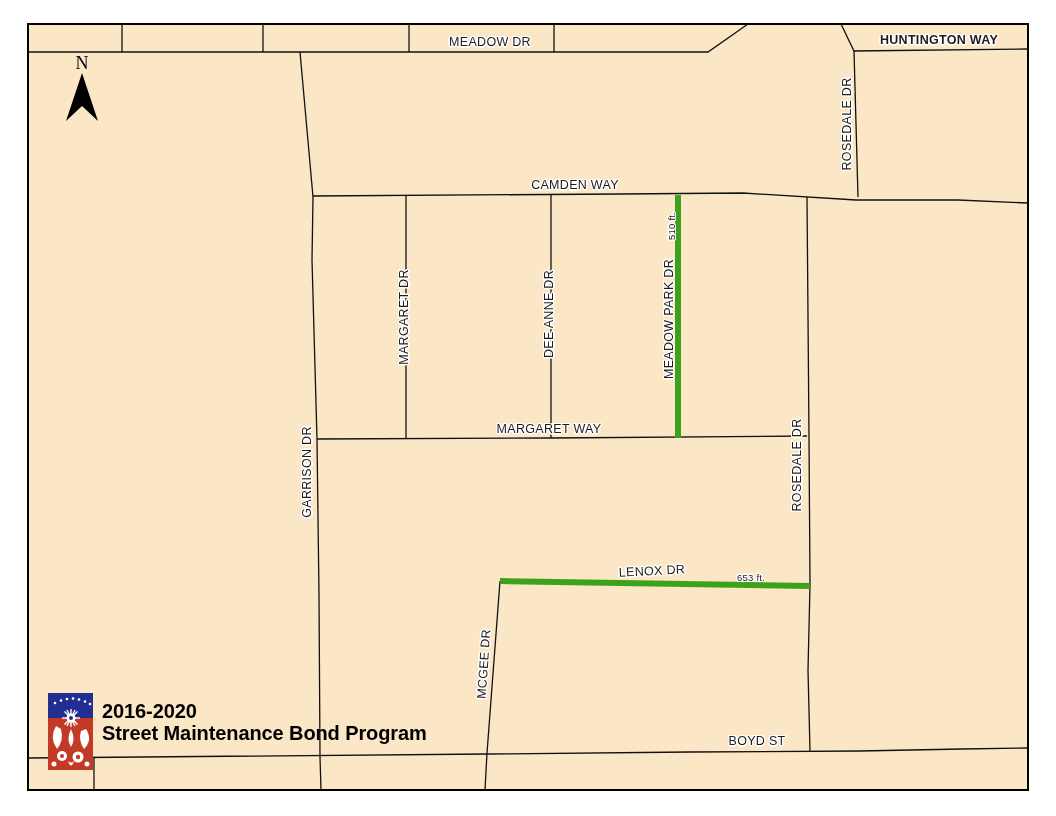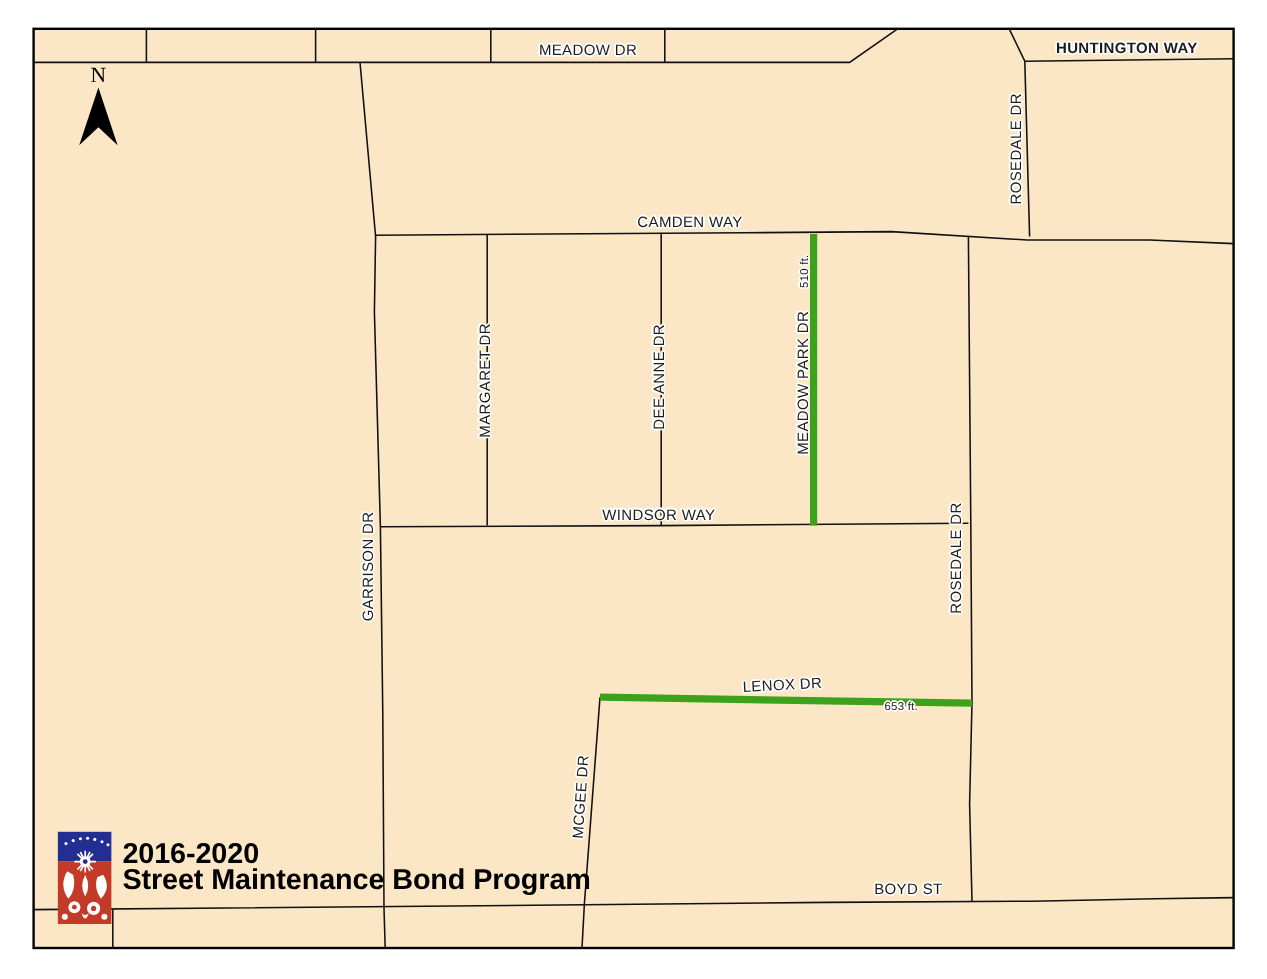--- a/index.html
+++ b/index.html
@@ -11,21 +11,21 @@
         transform:translate(-50%,-50%);
         text-shadow:-1px -1px 0 #fff,1px -1px 0 #fff,-1px 1px 0 #fff,1px 1px 0 #fff,
                     0 -1.5px 0 #fff,0 1.5px 0 #fff,-1.5px 0 0 #fff,1.5px 0 0 #fff;}
   .v{transform:translate(-50%,-50%) rotate(-90deg);}
   .tilt3{transform:translate(-50%,-50%) rotate(-3deg);}
   .tilt86{transform:translate(-50%,-50%) rotate(-86deg);}
   .dist{font-size:9.5px;letter-spacing:.2px;}
   .dist.v{transform:translate(-50%,-50%) rotate(-90deg);}
   .north-n{position:absolute;font-family:"Liberation Serif", serif;font-size:18px;color:#000;
            transform:translate(-50%,-50%);}
-  .title-block{position:absolute;left:102px;top:701px;font-weight:bold;font-size:24px;
+  .title-block{position:absolute;left:102px;top:701px;font-weight:bold;font-size:20px;
                line-height:21.6px;color:#000;letter-spacing:-0.1px;}
   .logo{position:absolute;left:48px;top:693px;}
 </style>
 </head>
 <body>
 
 <div class="canvas">
 
   <svg class="map-svg" width="1056" height="816" viewBox="0 0 1056 816">
 
@@ -61,25 +61,25 @@
   <div class="north-n" style="left:82px;top:63px;">N</div>
 
   <div class="slbl" style="left:490px;top:42px;">MEADOW DR</div>
   <div class="slbl" style="left:939px;top:40px;font-weight:bold;">HUNTINGTON WAY</div>
   <div class="slbl v" style="left:847px;top:124px;">ROSEDALE DR</div>
   <div class="slbl" style="left:557px;top:185px;padding-left:36px;">CAMDEN WAY</div>
   <div class="slbl v" style="left:404px;top:317px;">MARGARET DR</div>
   <div class="slbl v" style="left:549px;top:314px;">DEE ANNE DR</div>
   <div class="slbl v" style="left:669px;top:319px;">MEADOW PARK DR</div>
   <div class="slbl dist v" style="left:671px;top:226px;">510 ft.</div>
-  <div class="slbl" style="left:549px;top:429px;">WINDSOR WAY</div>
+  <div class="slbl" style="left:549px;top:429px;">MARGARET WAY</div>
   <div class="slbl v" style="left:307px;top:472px;">GARRISON DR</div>
   <div class="slbl v" style="left:797px;top:465px;">ROSEDALE DR</div>
   <div class="slbl tilt3" style="left:652px;top:571px;">LENOX DR</div>
-  <div class="slbl dist" style="left:751px;top:577px;margin-top:12px;">653 ft.</div>
+  <div class="slbl dist" style="left:751px;top:577px;">653 ft.</div>
   <div class="slbl tilt86" style="left:484px;top:664px;">MCGEE DR</div>
   <div class="slbl" style="left:757px;top:741px;">BOYD ST</div>
 
   <svg class="logo" width="45" height="77" viewBox="0 0 45 77">
     <rect x="0" y="0" width="45" height="25" fill="#232E92"></rect>
     <rect x="0" y="25" width="45" height="52" fill="#C33B28"></rect>
     <g fill="#ffffff">
       <circle cx="7" cy="10" r="1.3"></circle>
       <circle cx="13" cy="7.5" r="1.3"></circle>
       <circle cx="19" cy="6" r="1.3"></circle>

